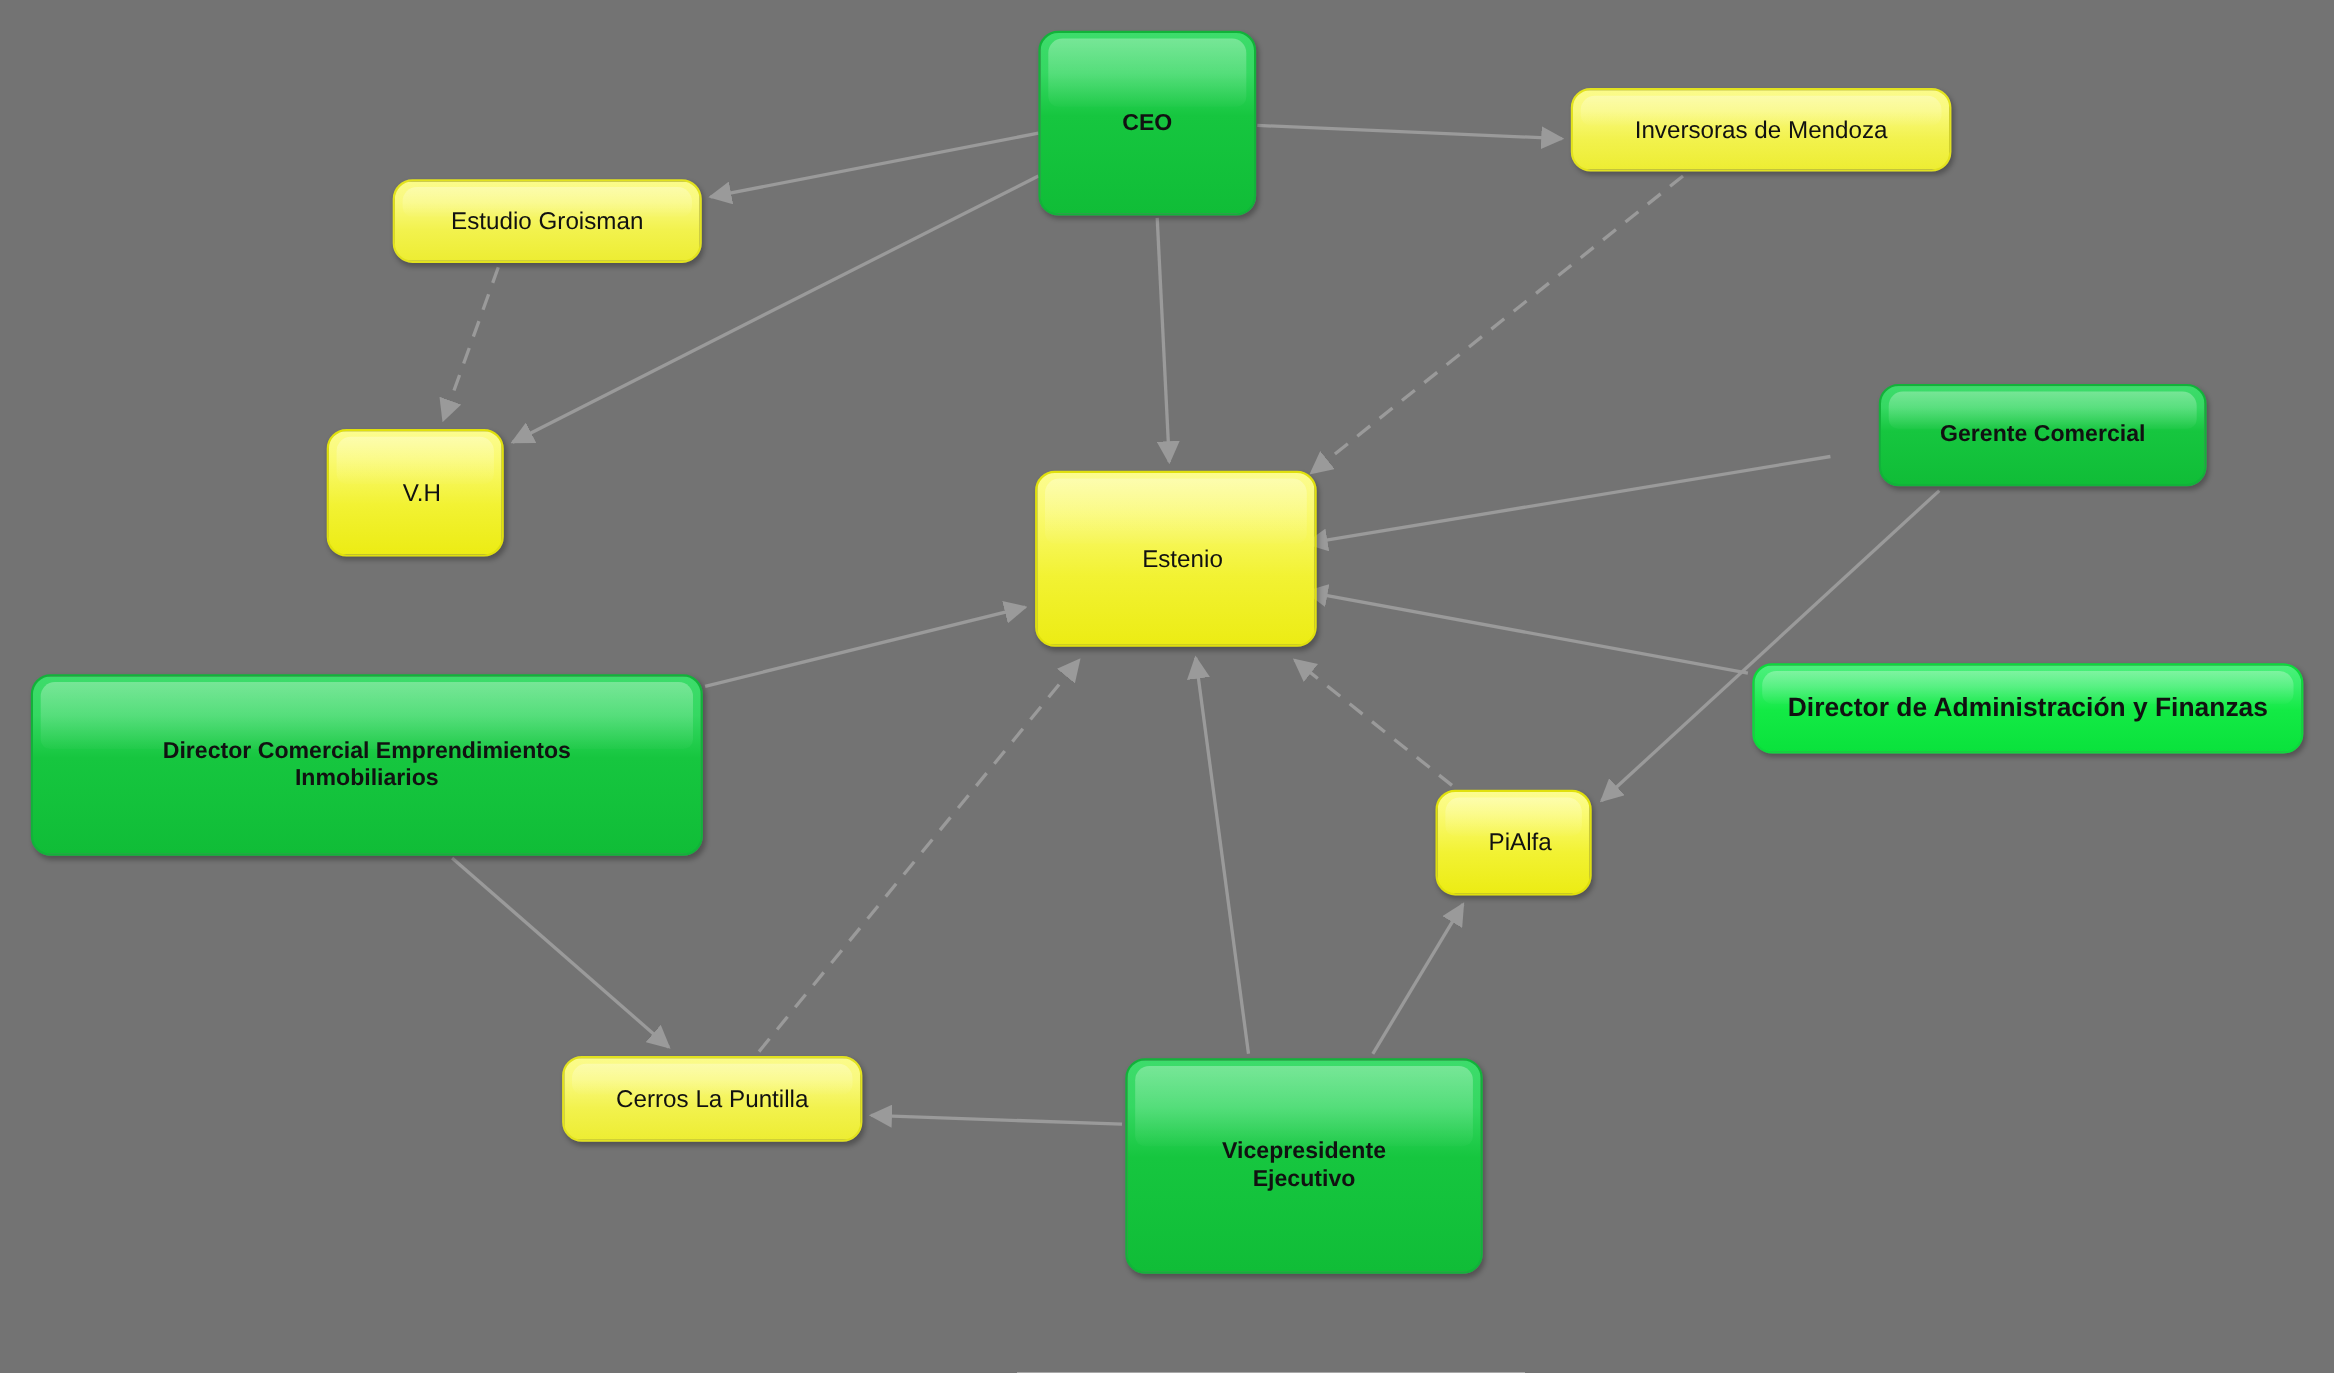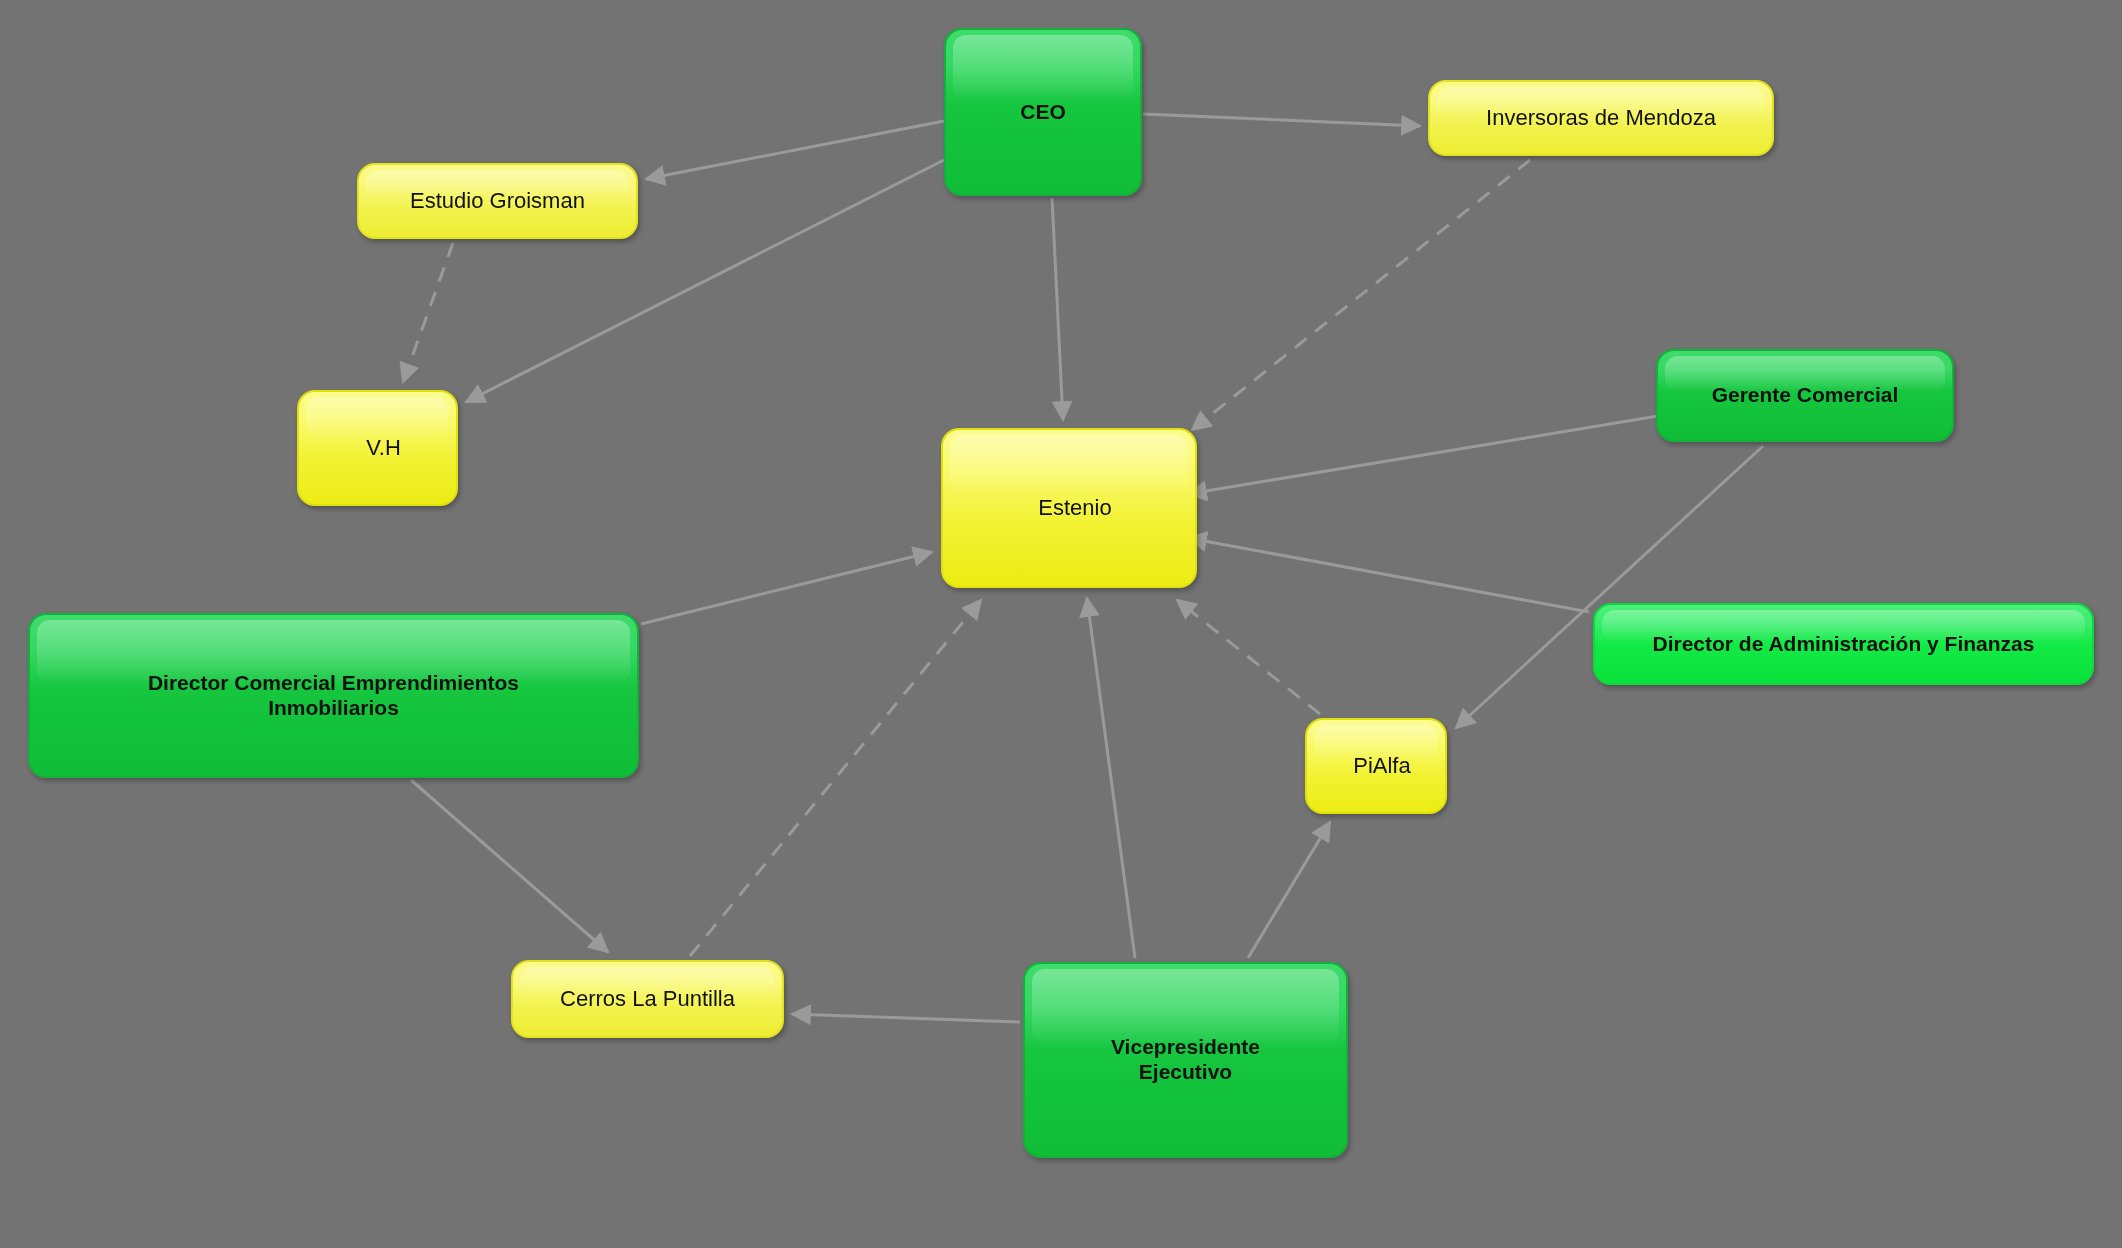--- a/index.html
+++ b/index.html
@@ -44,21 +44,21 @@
         #3ddc6b 0%, #35d862 22%, #16c63f 46%, #10bd37 100%);
     border: 2px solid #12b23a;
     font-weight: bold;
     font-size: 21px;
   }
   .node-green-bright {
     background: linear-gradient(to bottom,
         #4cf07c 0%, #36ee6a 24%, #13ea45 52%, #0ae23c 100%);
     border: 2px solid #0dd93d;
     font-weight: bold;
-    font-size: 21px;
+    font-size: 24px;
   }
   .node-yellow {
     background: linear-gradient(to bottom,
         #fbfb8a 0%, #f9f97e 26%, #f2f24d 62%, #eded33 100%);
     border: 2px solid #e2e21f;
     font-weight: normal;
     font-size: 22px;
   }
   .node-yellow-deep {
     background: linear-gradient(to bottom,
@@ -113,21 +113,21 @@
         <line x1="1020" y1="1022" x2="792" y2="1014" stroke="#9a9a9a" stroke-width="3" marker-end="url(#arrowhead)"></line>
         <line x1="1248" y1="958" x2="1330" y2="822" stroke="#9a9a9a" stroke-width="3" marker-end="url(#arrowhead)"></line>
       </g>
   </svg>
   <div id="nodes-layer">
       <div class="node node-green" style="left: 944px; top: 28px; width: 198px; height: 168px;"><div class="node-gloss"></div><span class="node-label">CEO</span></div>
       <div class="node node-yellow" style="left: 1428px; top: 80px; width: 346px; height: 76px;"><div class="node-gloss"></div><span class="node-label">Inversoras de Mendoza</span></div>
       <div class="node node-yellow" style="left: 357px; top: 163px; width: 281px; height: 76px;"><div class="node-gloss"></div><span class="node-label">Estudio Groisman</span></div>
       <div class="node node-yellow-deep" style="left: 297px; top: 390px; width: 161px; height: 116px;"><div class="node-gloss"></div><span class="node-label">V.H</span></div>
       <div class="node node-yellow-deep" style="left: 941px; top: 428px; width: 256px; height: 160px;"><div class="node-gloss"></div><span class="node-label">Estenio</span></div>
-      <div class="node node-green" style="left: 1656px; top: 349px; width: 298px; height: 93px;"><div class="node-gloss"></div><span class="node-label">Gerente Comercial</span></div>
+      <div class="node node-green" style="left: 1708px; top: 349px; width: 298px; height: 93px;"><div class="node-gloss"></div><span class="node-label">Gerente Comercial</span></div>
       <div class="node node-green-bright" style="left: 1593px; top: 603px; width: 501px; height: 82px;"><div class="node-gloss"></div><span class="node-label">Director de Administración y Finanzas</span></div>
       <div class="node node-green" style="left: 28px; top: 613px; width: 611px; height: 165px;"><div class="node-gloss"></div><span class="node-label">Director Comercial Emprendimientos
 Inmobiliarios</span></div>
       <div class="node node-yellow-deep" style="left: 1305px; top: 718px; width: 142px; height: 96px;"><div class="node-gloss"></div><span class="node-label">PiAlfa</span></div>
       <div class="node node-yellow" style="left: 511px; top: 960px; width: 273px; height: 78px;"><div class="node-gloss"></div><span class="node-label">Cerros La Puntilla</span></div>
       <div class="node node-green" style="left: 1023px; top: 962px; width: 325px; height: 196px;"><div class="node-gloss"></div><span class="node-label">Vicepresidente
 Ejecutivo</span></div>
     </div>
 </div>
 

